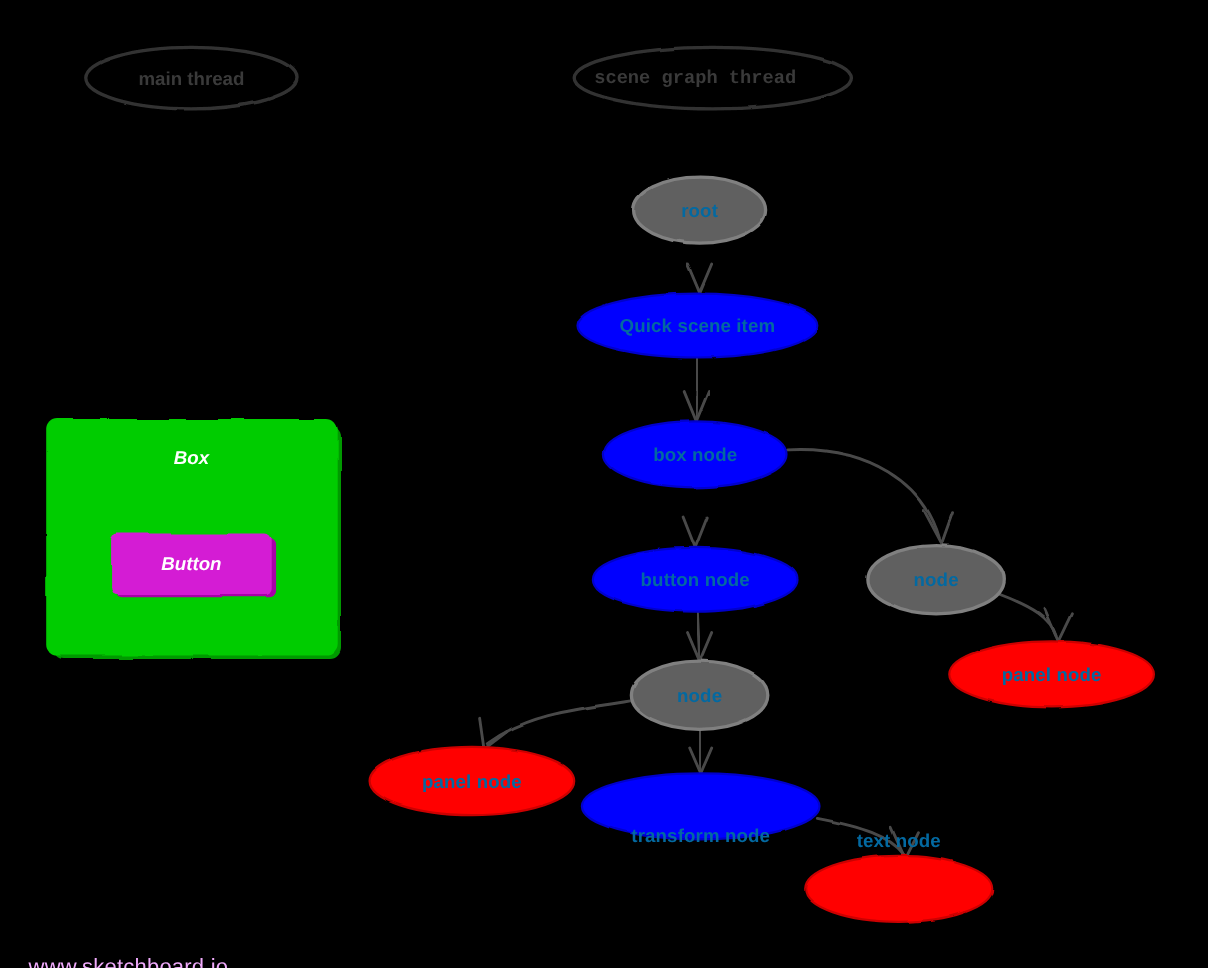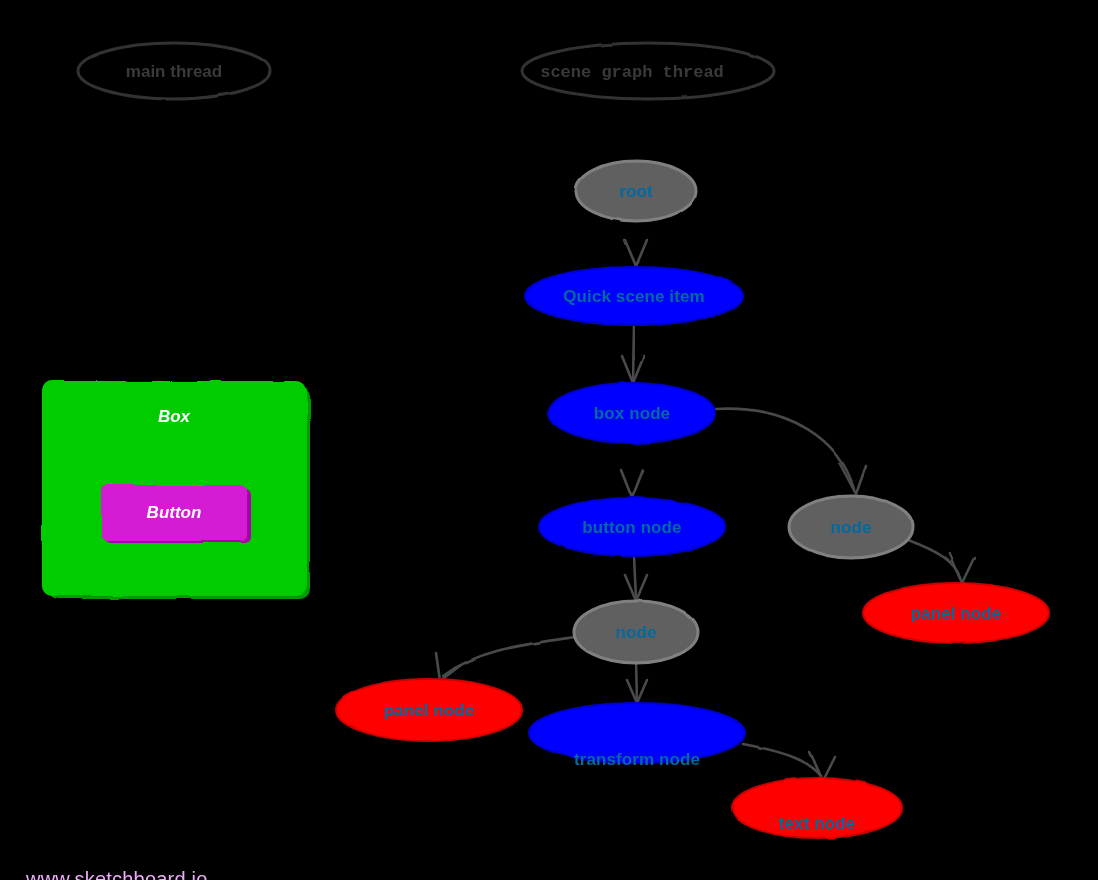--- a/index.html
+++ b/index.html
@@ -185,15 +185,15 @@
 
 <div class="node-label" style="left:636px; top:192px;">root</div>
 <div class="node-label" style="left:634px; top:297px;">Quick scene item</div>
 <div class="node-label" style="left:632px; top:414px;">box node</div>
 <div class="node-label" style="left:632px; top:528px;">button node</div>
 <div class="node-label" style="left:851px; top:528px;">node</div>
 <div class="node-label" style="left:956px; top:614px;">panel node</div>
 <div class="node-label" style="left:636px; top:633px;">node</div>
 <div class="node-label" style="left:429px; top:711px;">panel node</div>
 <div class="node-label" style="left:637px; top:734px;margin-top:26px;">transform node</div>
-<div class="node-label" style="left:817px; top:824px;">text node</div>
+<div class="node-label" style="left:817px; top:765px;">text node</div>
 
 <div class="watermark">www.sketchboard.io</div>
 
 </body></html>

